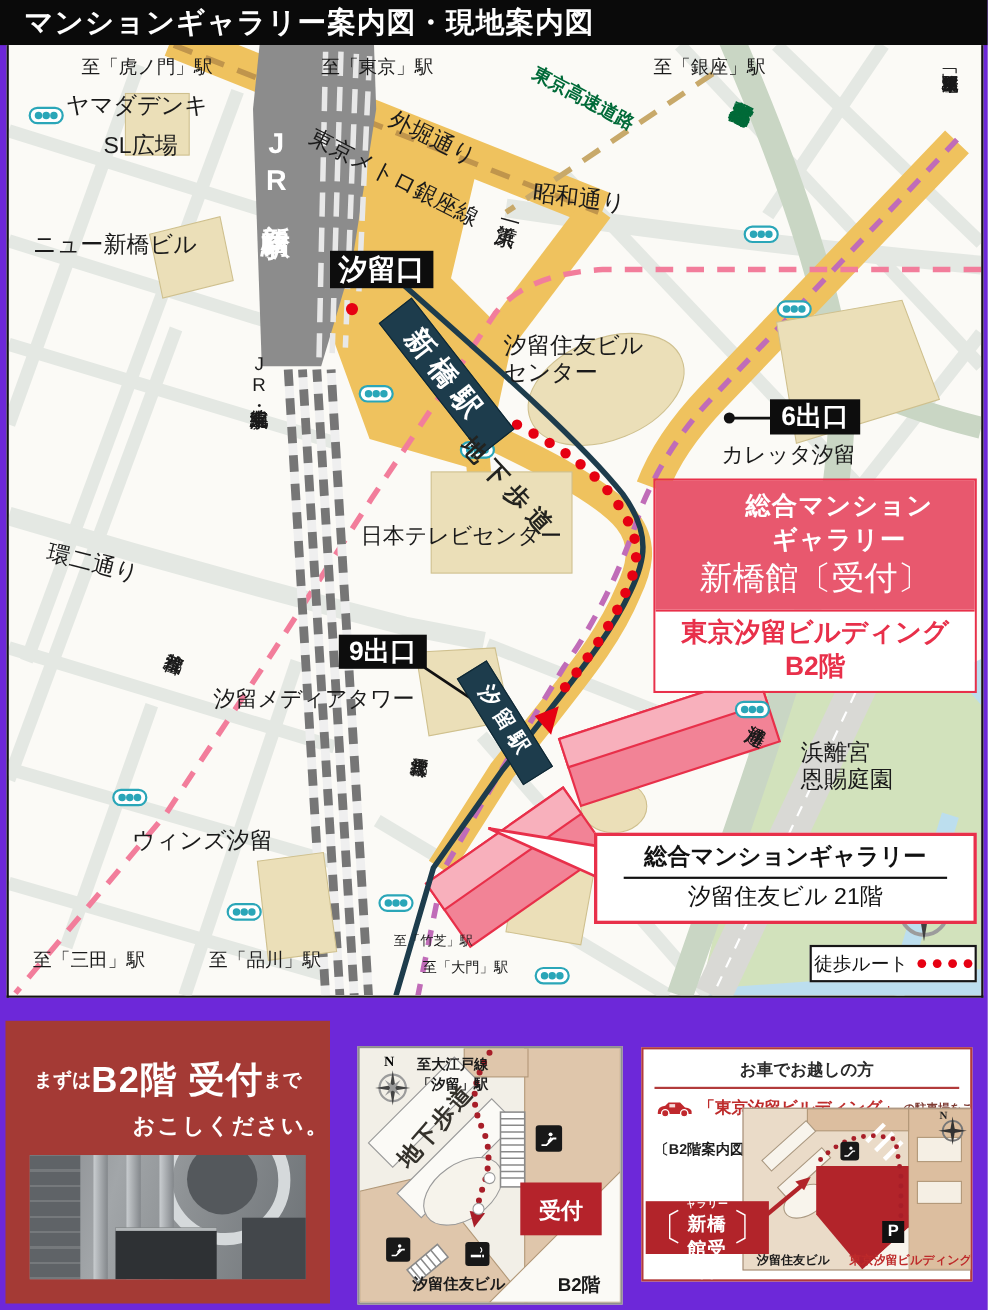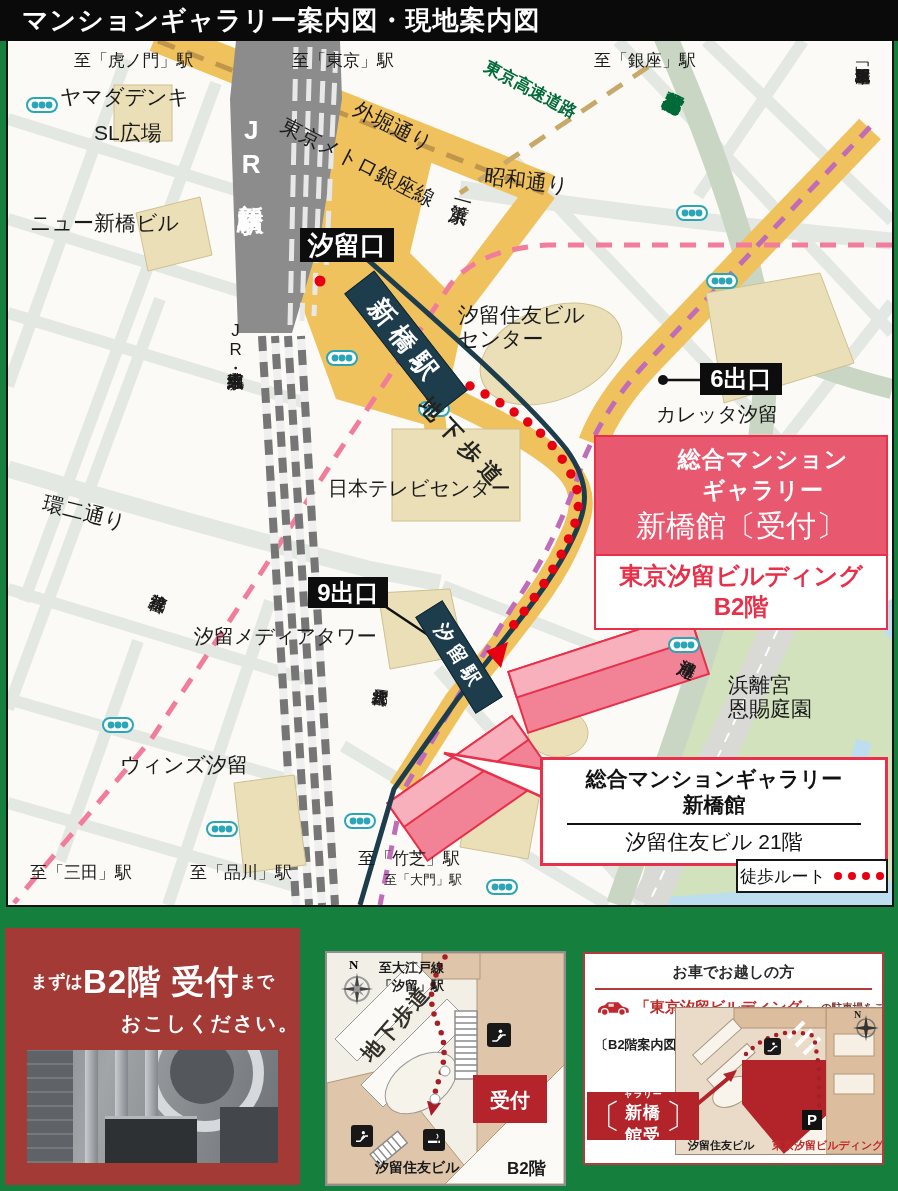--- a/index.html
+++ b/index.html
@@ -1,16 +1,16 @@
 <!DOCTYPE html>
 <html><head>
 <meta charset="utf-8">
 <style>
   html,body{margin:0;padding:0;background:#DEDEDC;}
-  #stage{position:relative;width:898px;height:1191px;background:#15803d;overflow:hidden;
+  #stage{position:relative;width:898px;height:1191px;background:#6d28d9;overflow:hidden;
          font-family:"Liberation Sans","DejaVu Sans",sans-serif;}
   .titlebar{position:absolute;left:0;top:0;width:898px;height:41px;background:#0A0A0A;color:#fff;
             font-family:"Liberation Serif","DejaVu Serif",serif;font-weight:700;font-size:26px;
             line-height:41px;padding-left:22px;letter-spacing:1px;box-sizing:border-box;}
   .map{position:absolute;left:6px;top:41px;width:884px;height:864px;background:#FBFAF6;
        border-left:2px solid #141414;border-right:2px solid #141414;border-bottom:2px solid #141414;
        box-sizing:content-box;overflow:hidden;}
   .map svg.base{position:absolute;left:0;top:0;}
   .lbl{position:absolute;color:#1A1A1A;white-space:nowrap;line-height:1.12;}
   .vert{writing-mode:vertical-rl;text-orientation:upright;}
@@ -248,21 +248,21 @@
     <div class="lbl" style="left:320px;top:436px;font-size:20px;">日本テレビセンター</div>
     <div class="lbl" style="left:38px;top:450px;font-size:21px;transform:rotate(14deg);transform-origin:left top;">環二通り</div>
     <div class="lbl vert" style="left:148px;top:542px;font-size:17px;transform:rotate(20deg);transform-origin:top center;">都営浅草線</div>
     <div class="exitbox" style="left:300px;top:536px;width:80px;height:31px;font-size:24px;line-height:31px;">9出口</div>
     <div class="lbl" style="left:186px;top:584px;font-size:20px;">汐留メディアタワー</div>
     <div class="navyband" style="left:394px;top:600px;width:112px;height:30px;font-size:19px;line-height:30px;letter-spacing:6px;transform:rotate(58deg);">汐留駅</div>
     <div class="lbl vert" style="left:366px;top:636px;font-size:16px;transform:rotate(8deg);transform-origin:top center;">都営大江戸線</div>
     <div class="lbl" style="left:112px;top:712px;font-size:21px;">ウィンズ汐留</div>
     <div class="lbl" style="left:22px;top:822px;font-size:17px;">至「三田」駅</div>
     <div class="lbl" style="left:182px;top:822px;font-size:17px;">至「品川」駅</div>
-    <div class="lbl" style="left:350px;top:808px;font-size:17px;">至「竹芝」駅</div>
+    <div class="lbl" style="left:350px;top:808px;font-size:12px;">至「竹芝」駅</div>
     <div class="lbl" style="left:376px;top:832px;font-size:13px;">至「大門」駅</div>
     <div class="lbl" style="left:720px;top:632px;font-size:21px;">
       <span style="display:block">浜離宮</span>
       <span style="display:block">恩賜庭園</span>
     </div>
     <div class="lbl vert" style="left:678px;top:608px;font-size:18px;transform:rotate(24deg);transform-origin:top center;">海岸通り</div>
     <div class="lbl" style="left:822px;top:742px;font-size:21px;font-weight:700;font-family:'Liberation Serif','DejaVu Serif',serif;">N</div>
 
     <div class="callout-r">
       <div class="a">
@@ -271,21 +271,20 @@
         <div class="l3">新橋館〔受付〕</div>
       </div>
       <div class="b">
         <div>東京汐留ビルディング</div>
         <div>B2階</div>
       </div>
     </div>
 
     <div class="callout-s">
       <div class="l1">総合マンションギャラリー</div>
-      <div class="l2">新橋館</div>
       <hr>
       <div class="l3">汐留住友ビル 21階</div>
     </div>
 
     <div class="legend">
       <span class="t">徒歩ルート</span>
       <span class="dots">
           <i class="dot"></i>
           <i class="dot"></i>
           <i class="dot"></i>

